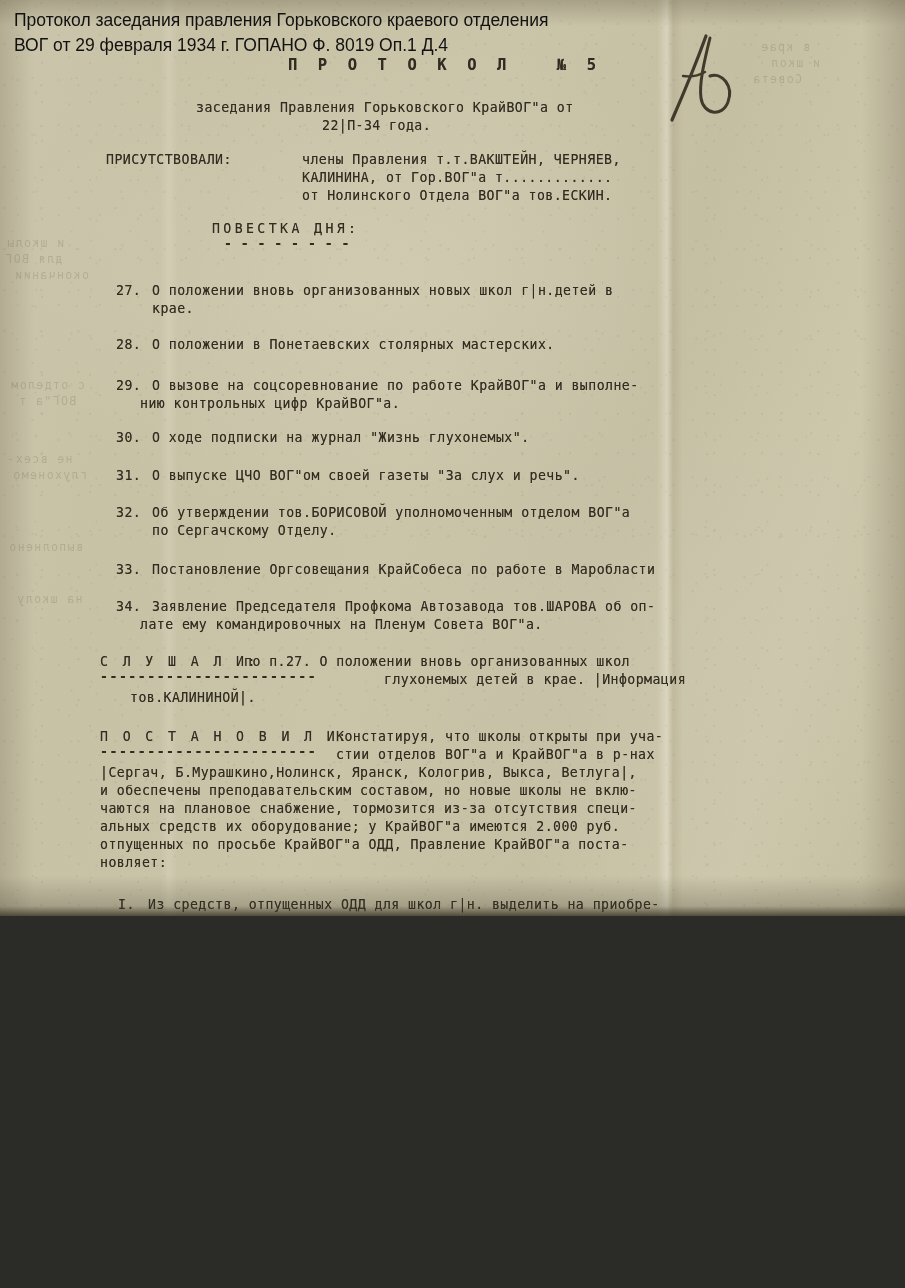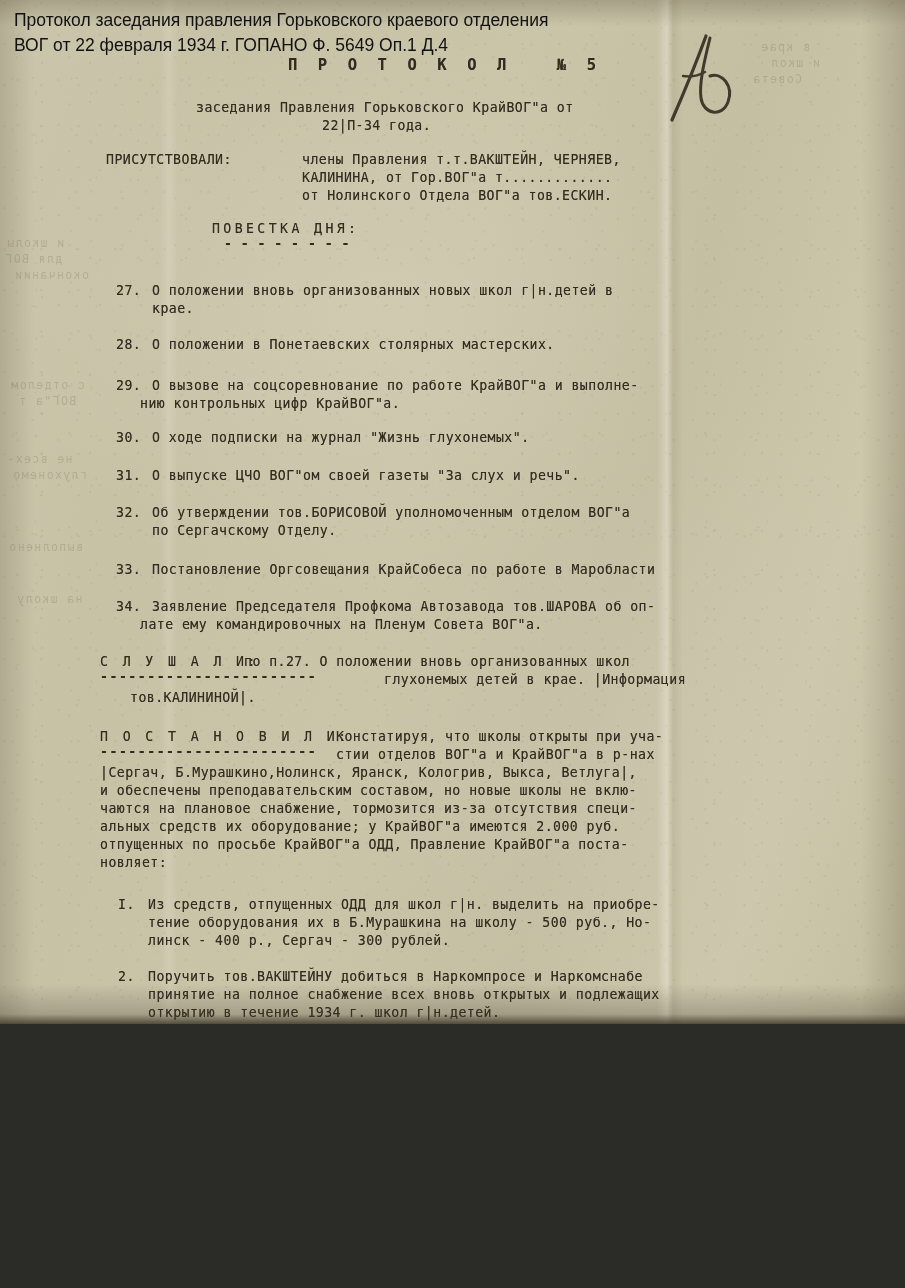--- a/index.html
+++ b/index.html
@@ -1,19 +1,19 @@
 <!DOCTYPE html>
 <html lang="ru"><head>
 <meta charset="utf-8">
 <title>Протокол № 5</title>
 <style>
   html,body{margin:0;padding:0;background:#2b2b28;}
   #page{
     position:relative;
-    width:905px;height:1024px;
+    width:905px;height:916px;
     overflow:hidden;
     font-family:"DejaVu Sans Mono","Liberation Mono",monospace;
     background:#c6c0a5;
   }
 
   
   .paper{
     position:absolute;inset:0;
     background:
       radial-gradient(ellipse 55% 40% at 40% 30%, rgba(214,208,184,.55) 0%, rgba(214,208,184,0) 70%),
@@ -218,16 +218,16 @@
       <path d="M20 88 C34 56, 46 26, 54 4" stroke="#413a2c" stroke-width="3.2" stroke-linecap="round" fill="none"></path>
       <path d="M31 44 C38 45, 46 44, 53 40" stroke="#413a2c" stroke-width="2.4" stroke-linecap="round" fill="none"></path>
       <path d="M58 6 C52 30, 47 52, 49 66 C51 82, 70 86, 76 70 C82 54, 70 40, 58 44" stroke="#413a2c" stroke-width="3" stroke-linecap="round" fill="none"></path>
     </svg>
   </div>
 
   <div class="vignette"></div>
 
   <div class="caption">
     <div>Протокол заседания правления Горьковского краевого отделения</div>
-    <div>ВОГ от 22 февраля 1934 г. ГОПАНО Ф. 5649 Оп.1 Д.4</div>
+    <div>ВОГ от 29 февраля 1934 г. ГОПАНО Ф. 8019 Оп.1 Д.4</div>
   </div>
 
 </div>
 
 </body></html>

